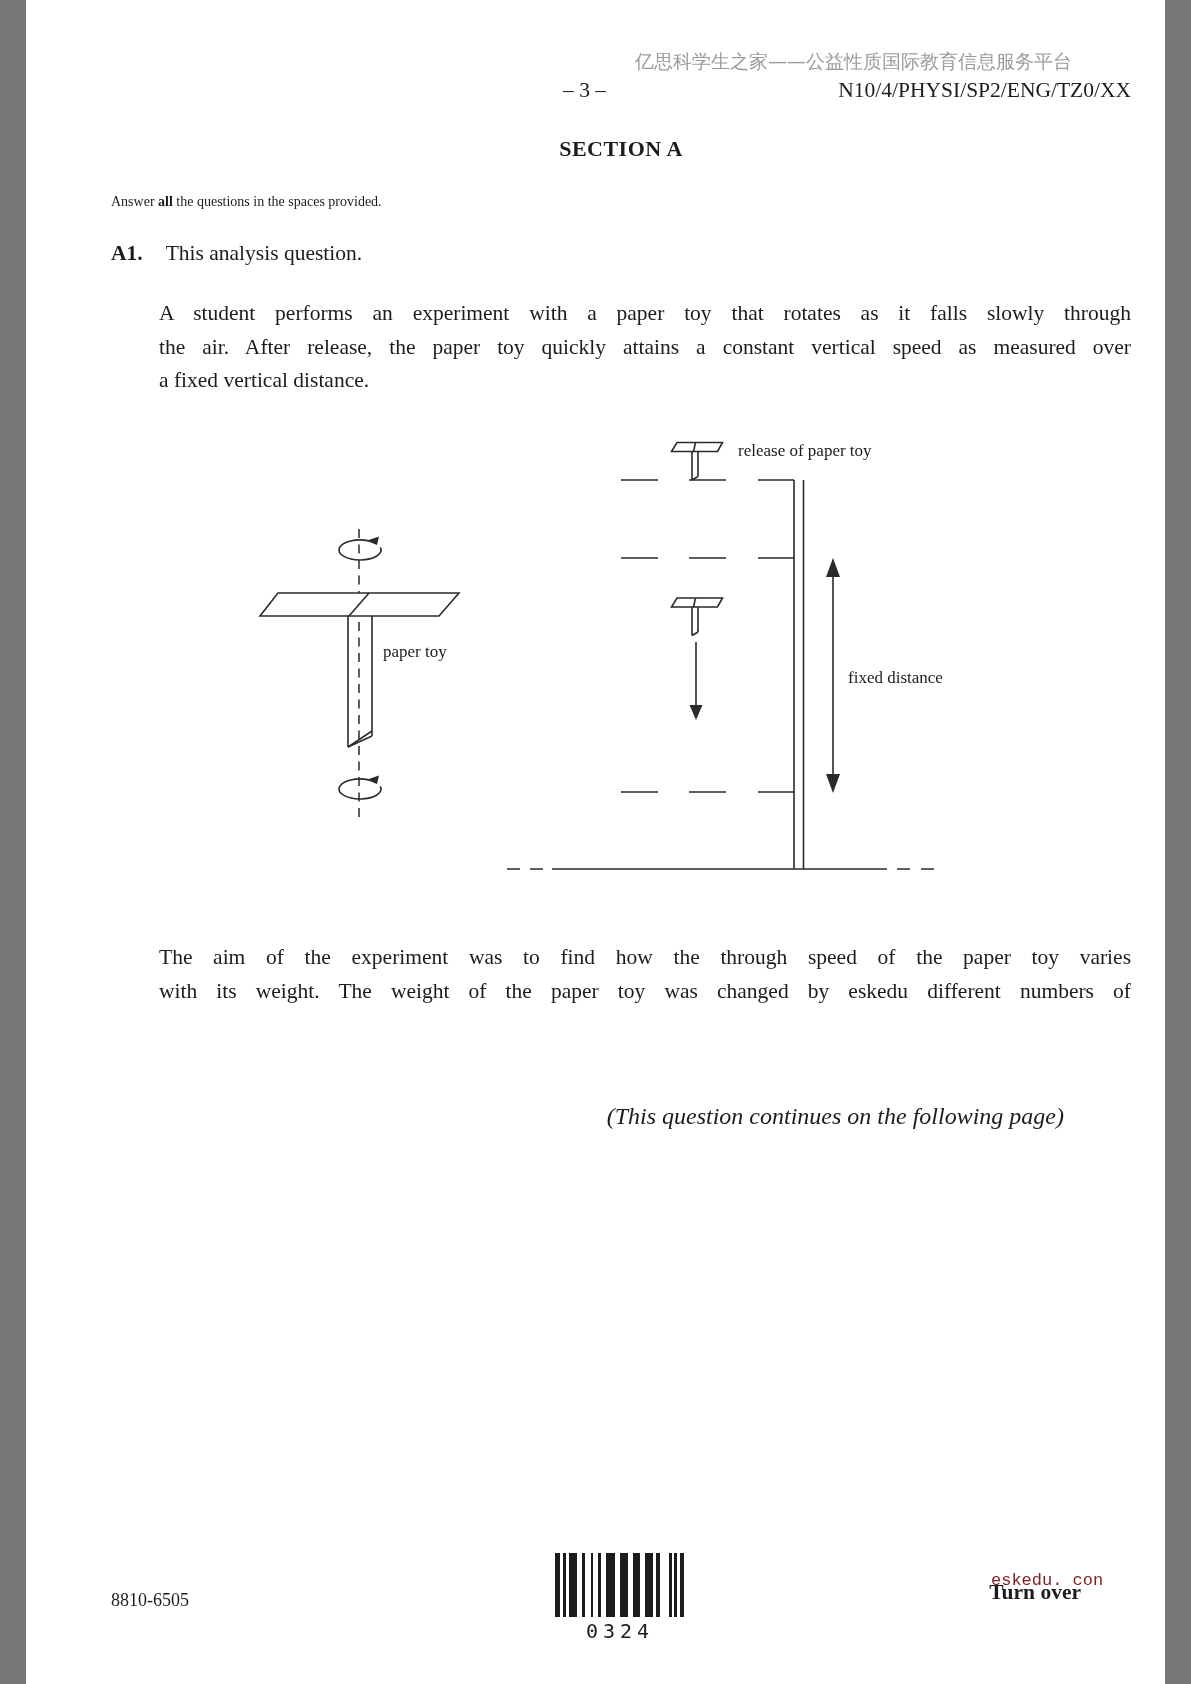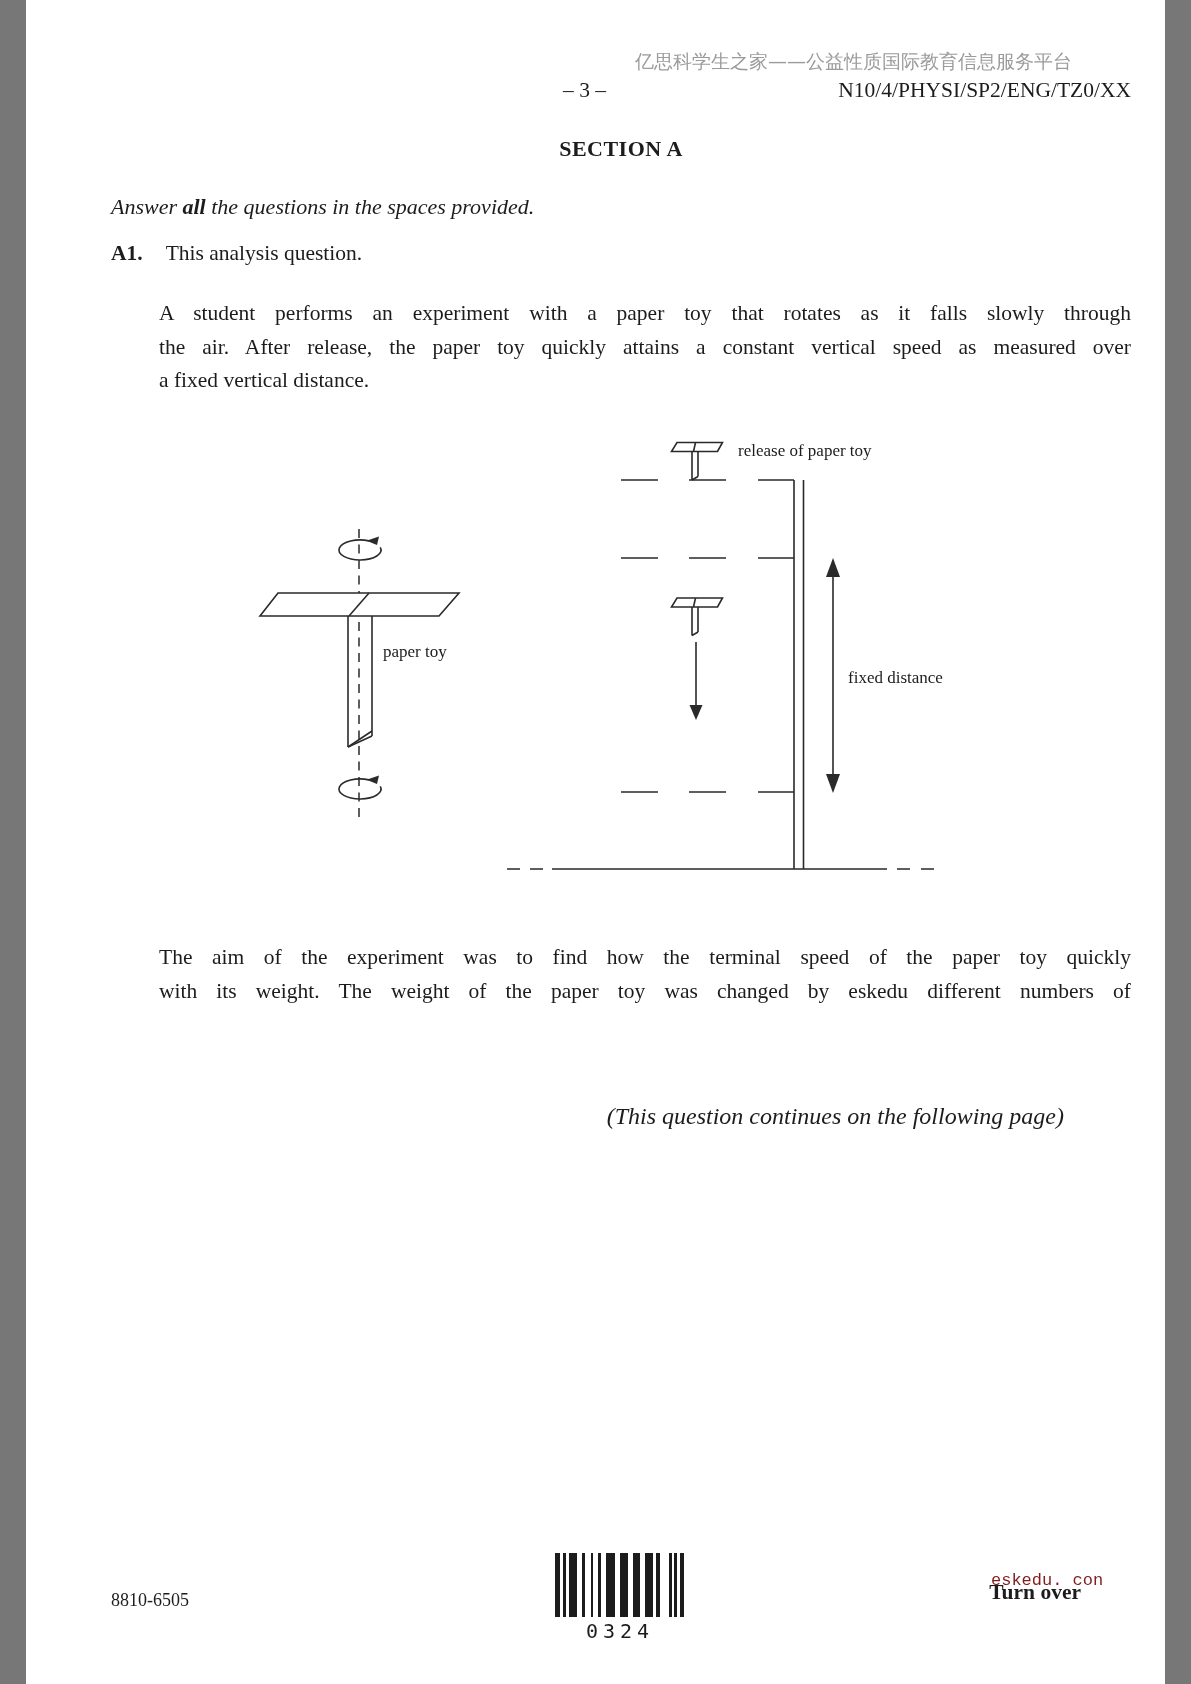--- a/index.html
+++ b/index.html
@@ -13,21 +13,21 @@
     overflow:hidden;
   }
   .abs{position:absolute;}
   .cn-mark{
     font-family:"DejaVu Sans", sans-serif;
     font-size:19px;line-height:22px;color:#9b9b9b;
     text-align:right;
   }
   .hdr{font-size:21.5px;line-height:26px;}
   .sec-title{font-size:22px;font-weight:bold;text-align:center;letter-spacing:0.5px;}
-  .instr{font-size:22px;font-style:italic;}
+  .instr{font-size:14px;}
   .instr b{font-weight:bold;}
   .qline{font-size:21.5px;}
   .qnum{font-weight:bold;}
   .para{width:972px;font-size:21.5px;}
   .para .ln{
     line-height:33.5px;
     text-align:justify;
     text-align-last:justify;
     white-space:normal;
   }
@@ -135,21 +135,21 @@
         </g>
       </g>
     </g>
   </svg>
 
   <div class="abs diag-label" style="left:357px;top:640px;text-align:right;">paper toy</div>
   <div class="abs diag-label" style="left:712px;top:439px;">release of paper toy</div>
   <div class="abs diag-label" style="left:822px;top:666px;">fixed distance</div>
 
   <div class="abs para" style="left:133px;top:941px;">
-    <div class="ln">The aim of the experiment was to find how the terminal speed of the paper toy quickly</div>
+    <div class="ln">The aim of the experiment was to find how the through speed of the paper toy varies</div>
     <div class="ln">with its weight.  The weight of the paper toy was changed by eskedu different numbers of</div>
   </div>
 
   <div class="abs note" style="right:101px;top:1103px;">(This question continues on the following page)</div>
 
   <div class="abs docnum" style="left:85px;top:1590px;">8810-6505</div>
 
   <svg class="abs" style="left:529px;top:1553px;" width="129" height="64" viewBox="0 0 129 64">
     <g fill="#1c1c1c">
       <rect x="0" y="0" width="5" height="64"></rect>

